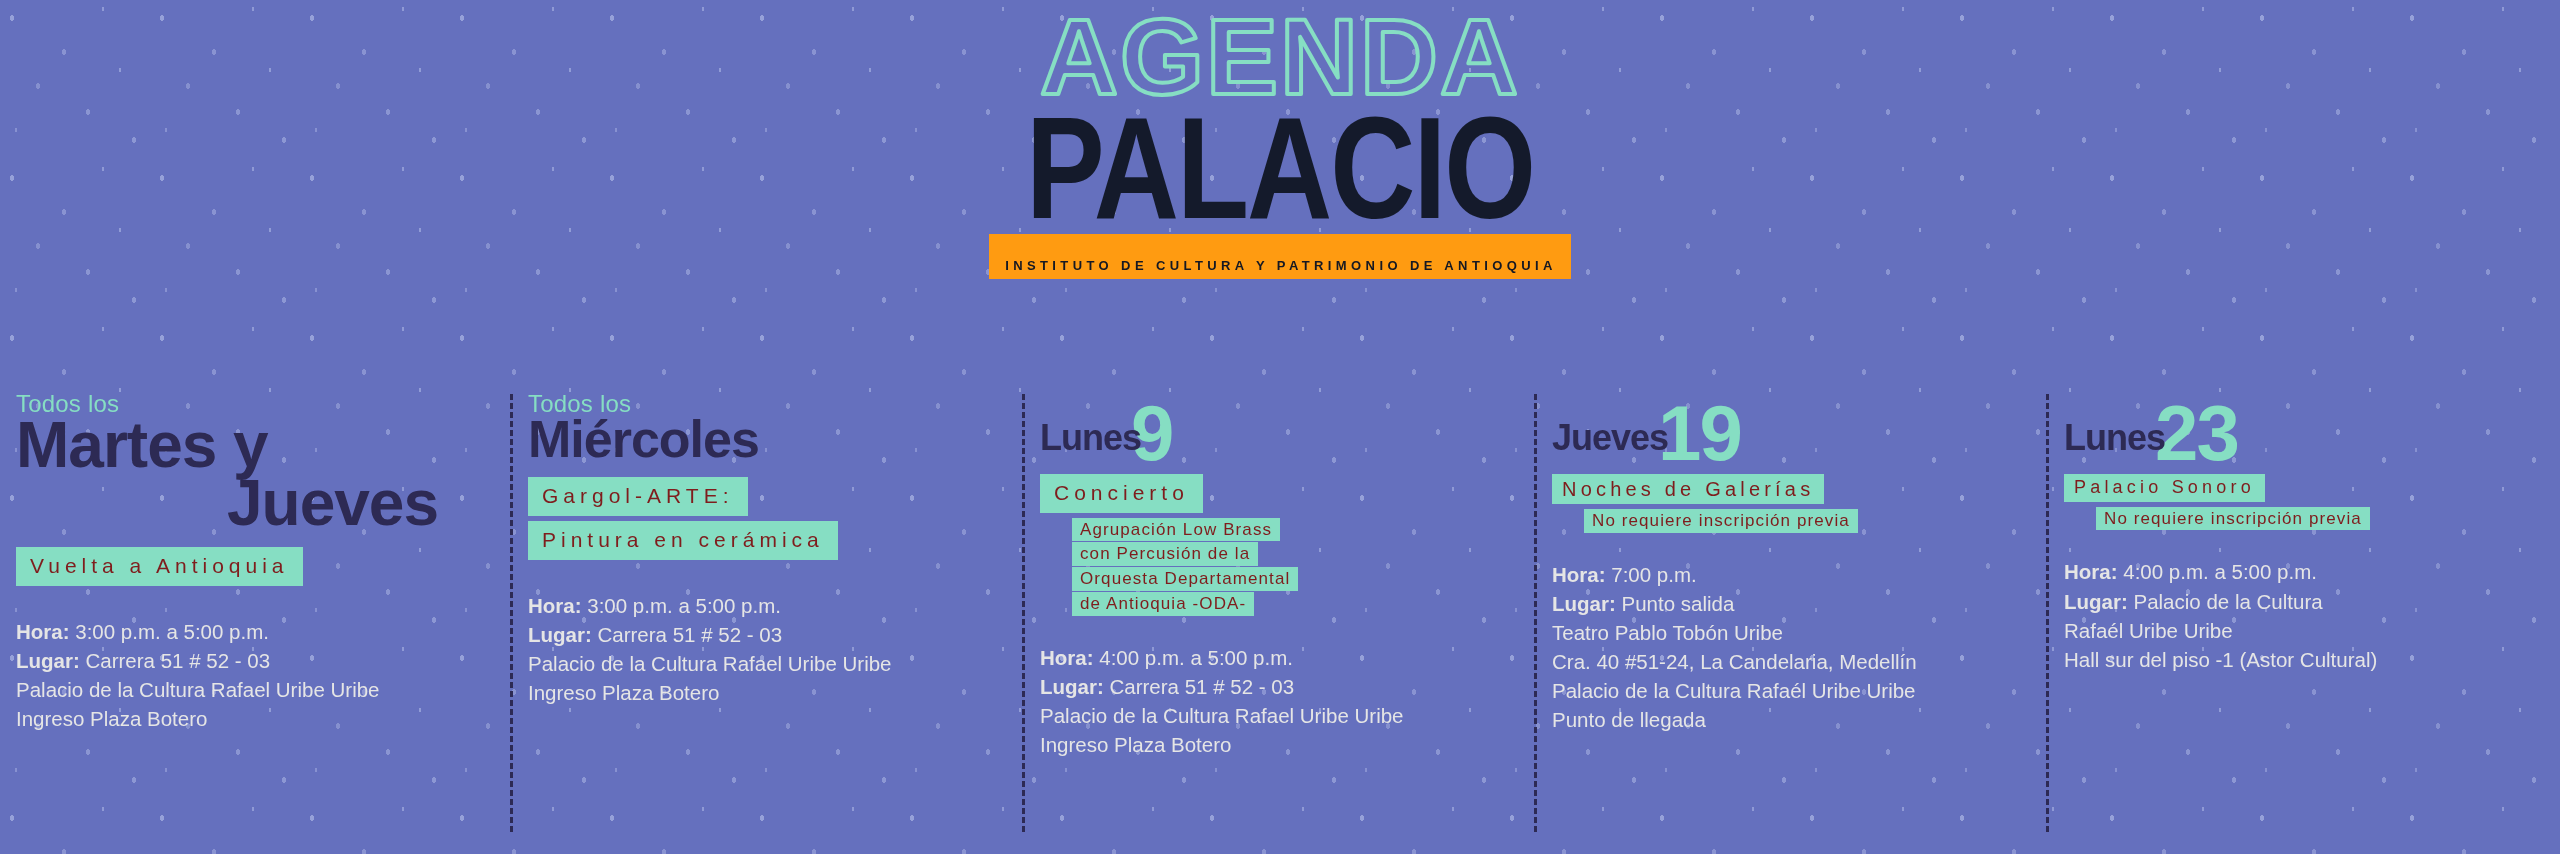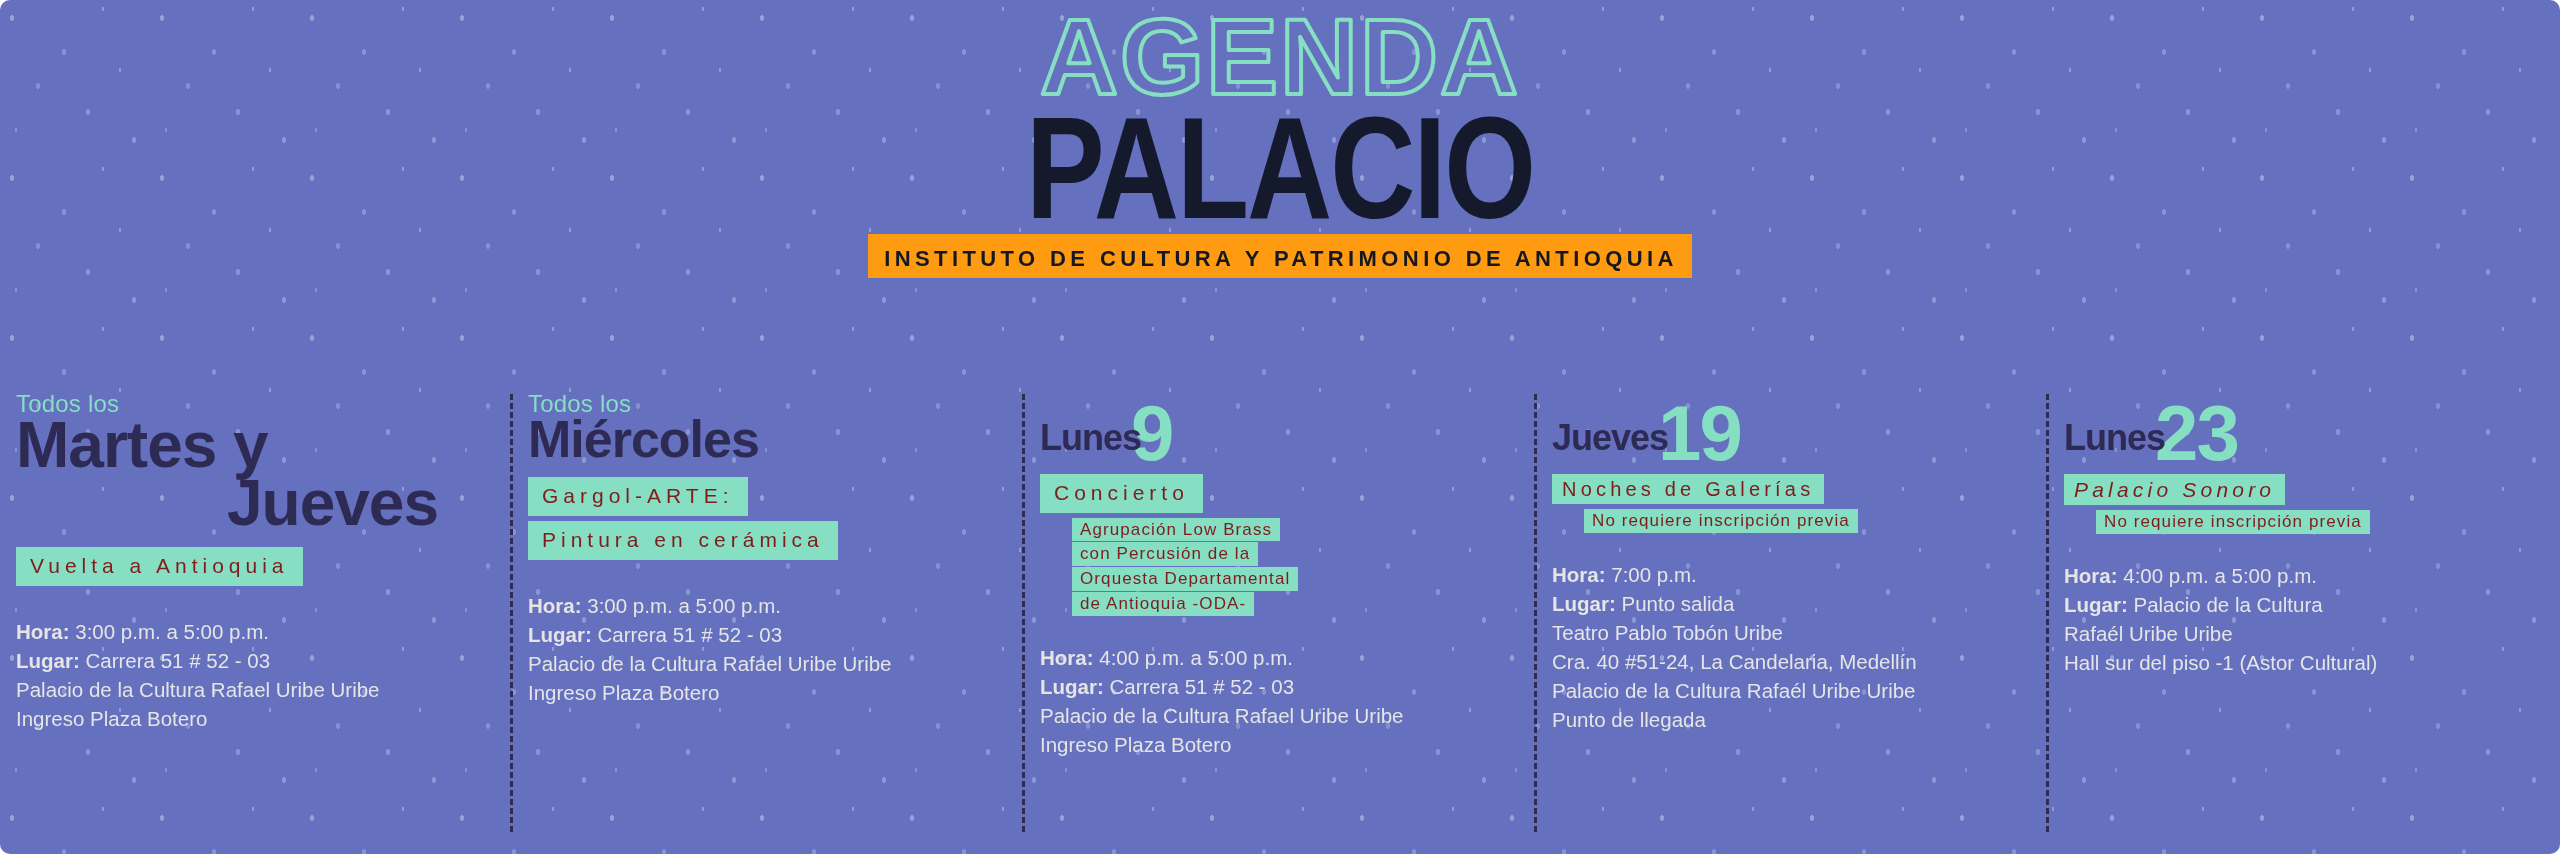--- a/index.html
+++ b/index.html
@@ -8,21 +8,20 @@
     width:2560px; height:854px;
     overflow:hidden;
     font-family:"Liberation Sans", sans-serif;
   }
 
   #poster {
     position:relative;
     width:2560px; height:854px;
     background-color:#6570BE;
     overflow:hidden;
-    border-radius:10px;
   }
 
   
   #texture {
     position:absolute; inset:0;
     pointer-events:none;
     background-image:
       radial-gradient(ellipse 3px 5px at 12px 18px, rgba(190,200,238,.55) 60%, transparent 62%),
       radial-gradient(ellipse 3px 5px at 64px 52px, rgba(190,200,238,.40) 60%, transparent 62%),
       radial-gradient(ellipse 2px 4px at 103px 9px, rgba(190,200,238,.48) 60%, transparent 62%),
@@ -58,23 +57,23 @@
     margin-top:-14px;
     transform:scaleY(1.22) scaleX(1.0);
     transform-origin:center top;
   }
 
   #institute-bar {
     margin-top:22px;
     background:#FF9B11;
     color:#151823;
     font-weight:bold;
-    font-size:22px;
+    font-size:13px;
     letter-spacing:4.4px;
-    padding:12px 14px 6px 16px;
+    padding:24px 14px 6px 16px;
     white-space:nowrap;
   }
 
   
   #columns {
     position:absolute;
     left:0; right:0; top:390px; bottom:0;
     display:flex;
   }
 
@@ -274,21 +273,21 @@
         <div class="row">Punto de llegada</div>
       </div>
     </div>
 
     <div class="col">
       <div class="prefix"></div>
       <div class="day-with-num">
         <span class="daytext">Lunes</span><span class="daynum">23</span>
       </div>
       <div class="tagblock tag-rows">
-        <span class="tag small" style="letter-spacing:4.2px;font-size:21px;font-style:italic;">Palacio Sonoro</span>
+        <span class="tag small" style="letter-spacing:4.2px;font-size:18px;">Palacio Sonoro</span>
         <span class="tag sub">No requiere inscripción previa</span>
       </div>
       <div class="details">
         <div class="row"><b>Hora:</b> <span>4:00 p.m. a 5:00 p.m.</span></div>
         <div class="row"><b> Lugar:</b> <span>Palacio de la Cultura</span></div>
         <div class="row">Rafaél Uribe Uribe</div>
         <div class="row">Hall sur del piso -1 (Astor Cultural)</div>
       </div>
     </div>
 

